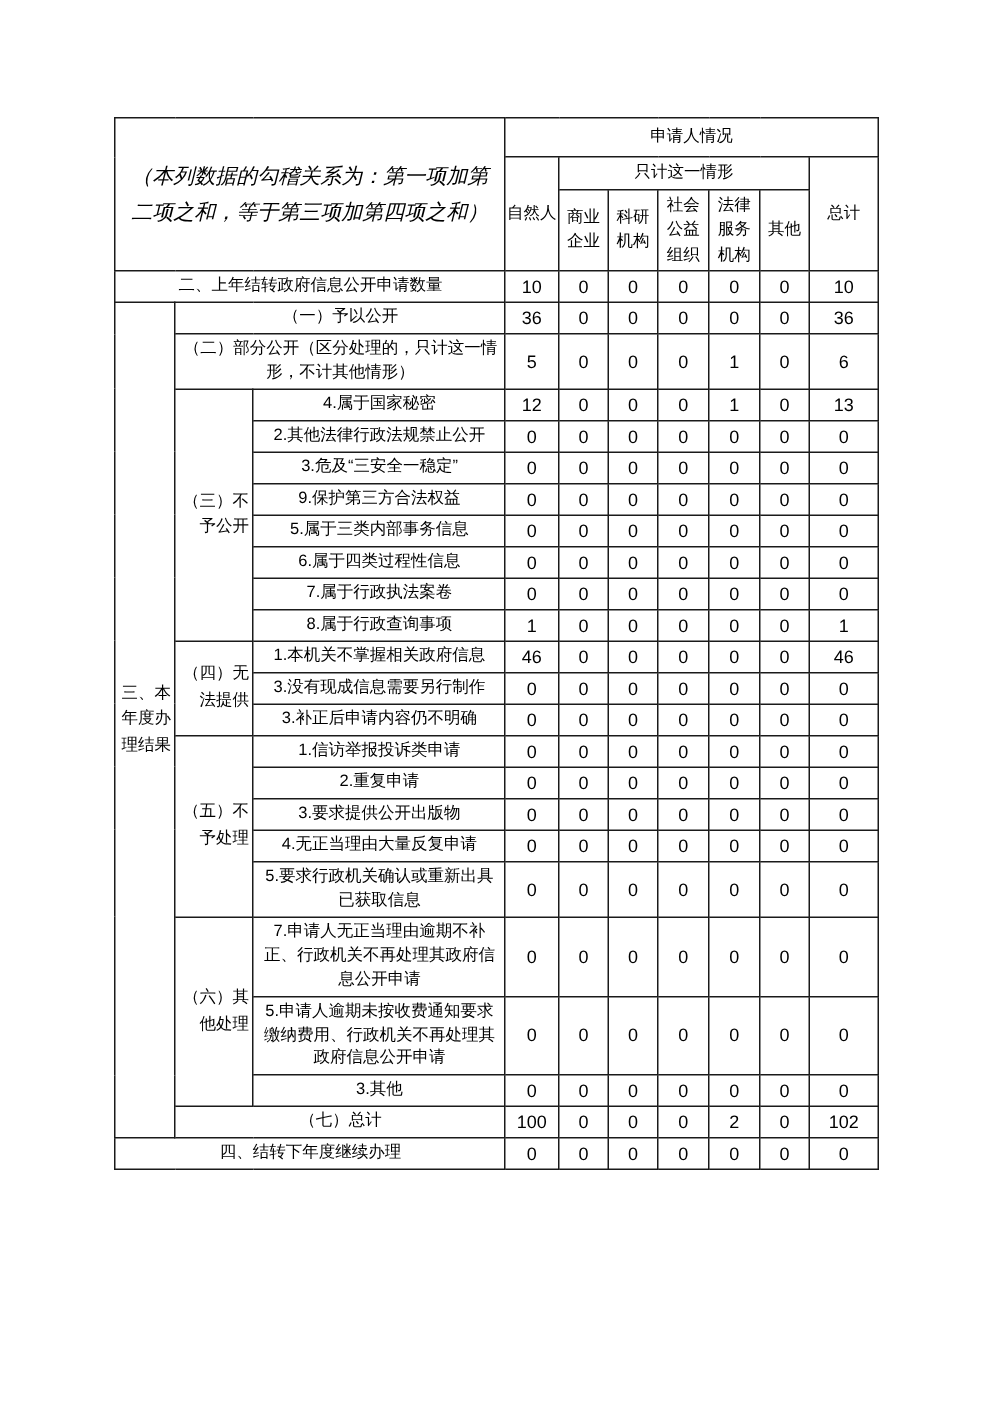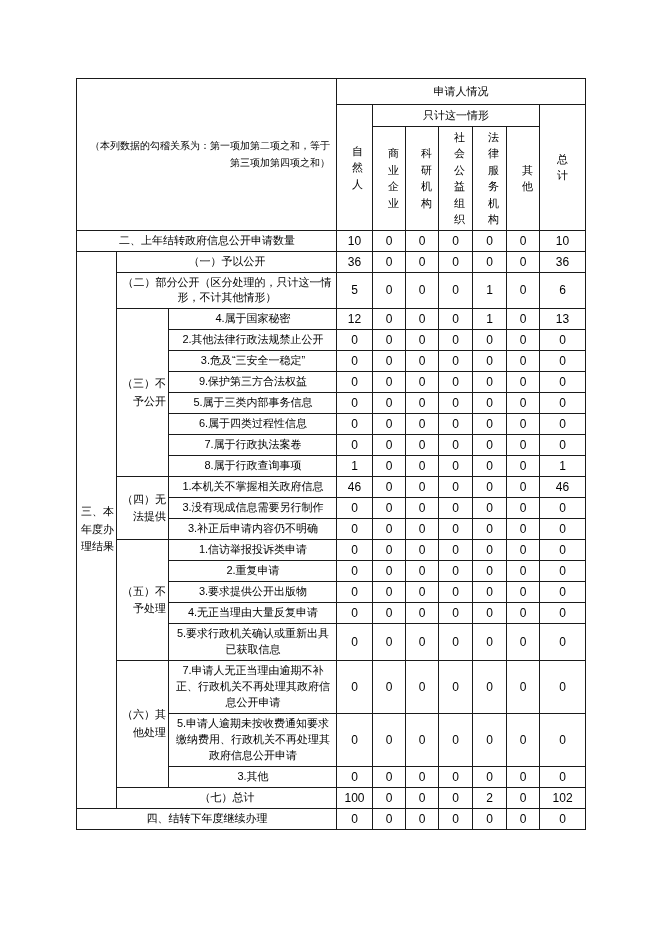--- a/index.html
+++ b/index.html
@@ -9,22 +9,22 @@
     font-family:"Liberation Sans","DejaVu Sans",sans-serif;
     color:#000;
   }
   .page { position:relative; width:662px; height:936px; background:#ffffff; overflow:hidden; }
   table.stat {
     position:absolute; left:76px; top:78px;
     border-collapse:collapse; table-layout:fixed; width:509px;
     background:#fff;
   }
   td, th { border:1px solid #1a1a1a; font-weight:normal; vertical-align:middle; overflow:hidden; word-break:break-all; }
-  td.note { font-size:10px; text-align:right; padding:4px 6px; line-height:1.7; }
-  th.hc { font-size:11px; text-align:center; padding:2px 15px; line-height:1.5;font-family:Liberation Serif, serif; }
+  td.note { font-size:14px; text-align:center; padding:4px 6px; line-height:1.7;font-style:italic; }
+  th.hc { font-size:11px; text-align:center; padding:2px 1px; line-height:1.5;font-family:Liberation Serif, serif; }
   td.lab { font-size:11px; text-align:center; padding:2px 2px 2px 3px; line-height:1.45; }
   td.g1 { font-size:11px; text-align:right; padding:2px 2px; line-height:1.6; }
   td.v { font-size:12px; text-align:center; height:21px; padding:1px; }
   tr.h1 { height:26px; }
   tr.h2 { height:20px; }
   tr.h3 { height:52px; }
 </style>
 </head>
 <body>
 

